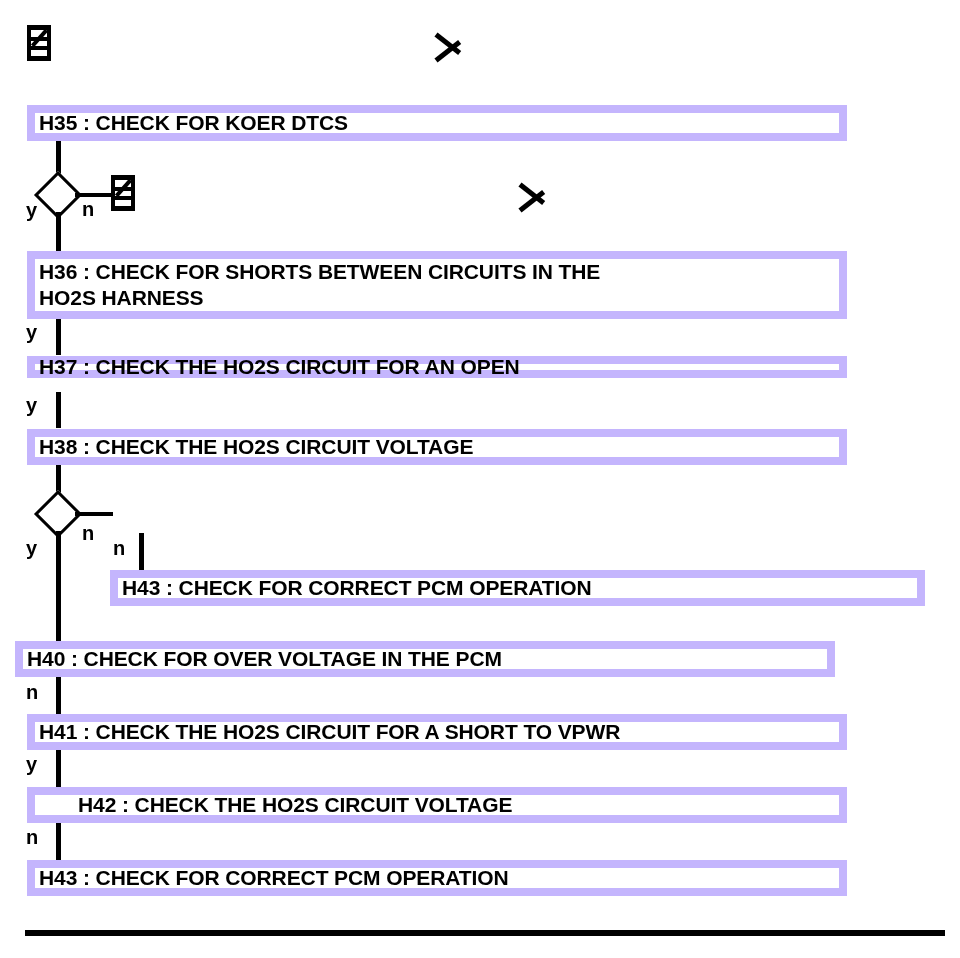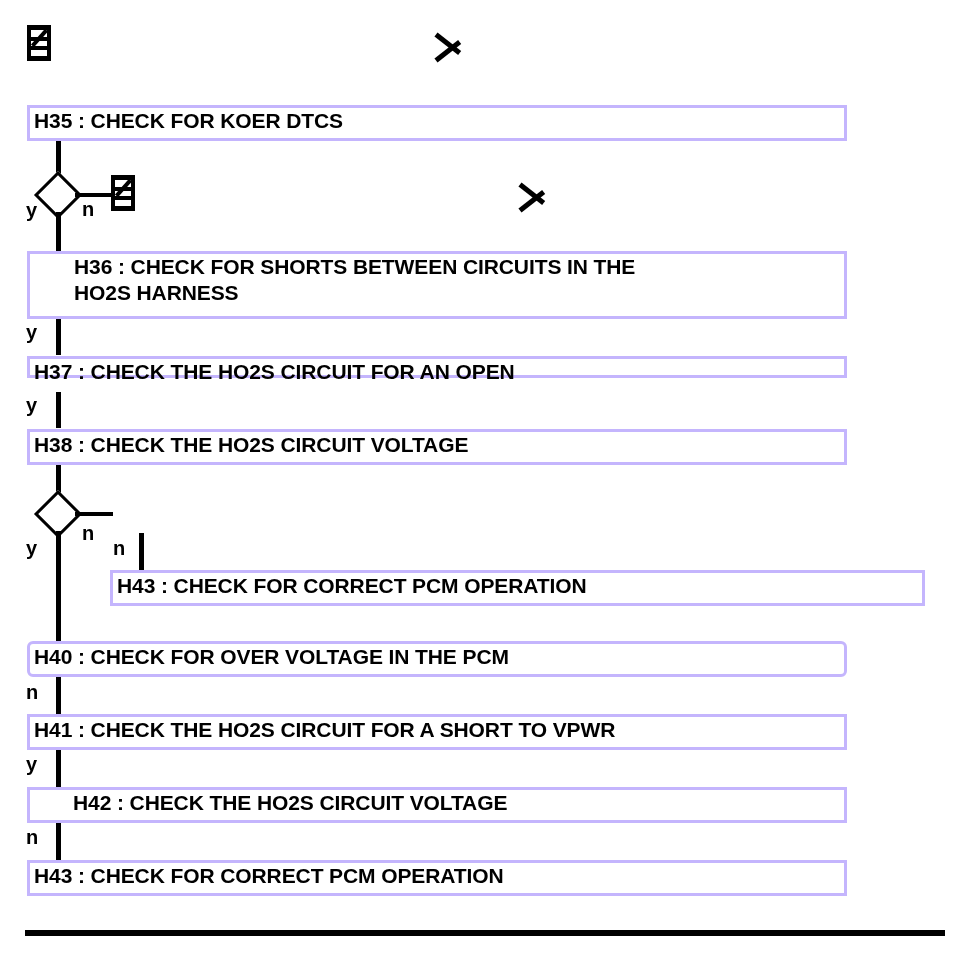--- a/index.html
+++ b/index.html
@@ -18,24 +18,24 @@
     position: relative;
     width: 960px;
     height: 958px;
     background: #ffffff;
   }
 
   
   .step-box {
     position: absolute;
     box-sizing: border-box;
-    border: 3px solid #c4b5fd;
+    border: 8px solid #c4b5fd;
     background: #ffffff;
     display: flex;
-    align-items: flex-start;
+    align-items: center;
   }
   .step-label {
     display: block;
     font-family: "Liberation Sans", sans-serif;
     font-weight: bold;
     font-size: 21px;
     line-height: 26px;
     letter-spacing: -0.1px;
     white-space: pre-line;
     padding: 0 0 0 4px;
@@ -190,21 +190,21 @@
   <div class="chevron" style="left:521px; top:172px;">
     <i class="up"></i>
     <i class="dn"></i>
   </div>
 
   <span class="branch-label" style="left:26px; top:200px;">y</span>
   <span class="branch-label" style="left:82px; top:199px;">n</span>
 
   <div class="vline" style="left:56px; top:212px; height:39px;"></div>
 
-  <div class="step-box" style="left:27px; top:251px; width:820px; height:68px;padding-left:40px;">
+  <div class="step-box" style="left:27px; top:251px; width:820px; height:68px;">
     <span class="step-label">H36 : CHECK FOR SHORTS BETWEEN CIRCUITS IN THE
 HO2S HARNESS</span>
   </div>
 
   <div class="vline" style="left:56px; top:319px; height:36px;"></div>
   <span class="branch-label" style="left:26px; top:322px;">y</span>
 
   <div class="step-box" style="left:27px; top:356px; width:820px; height:22px;">
     <span class="step-label">H37 : CHECK THE HO2S CIRCUIT FOR AN OPEN</span>
   </div>
@@ -228,21 +228,21 @@
 
   <div class="vline" style="left:139px; top:533px; height:37px;"></div>
   <span class="branch-label" style="left:113px; top:538px;">n</span>
 
   <div class="step-box" style="left:110px; top:570px; width:815px; height:36px;">
     <span class="step-label">H43 : CHECK FOR CORRECT PCM OPERATION</span>
   </div>
 
   <div class="vline" style="left:56px; top:531px; height:110px;"></div>
 
-  <div class="step-box" style="left:27px; top:641px; width:820px; height:36px;border-radius:6px;">
+  <div class="step-box" style="left:15px; top:641px; width:820px; height:36px;">
     <span class="step-label">H40 : CHECK FOR OVER VOLTAGE IN THE PCM</span>
   </div>
 
   <div class="vline" style="left:56px; top:677px; height:37px;"></div>
   <span class="branch-label" style="left:26px; top:682px;">n</span>
 
   <div class="step-box" style="left:27px; top:714px; width:820px; height:36px;">
     <span class="step-label">H41 : CHECK THE HO2S CIRCUIT FOR A SHORT TO VPWR</span>
   </div>
 

